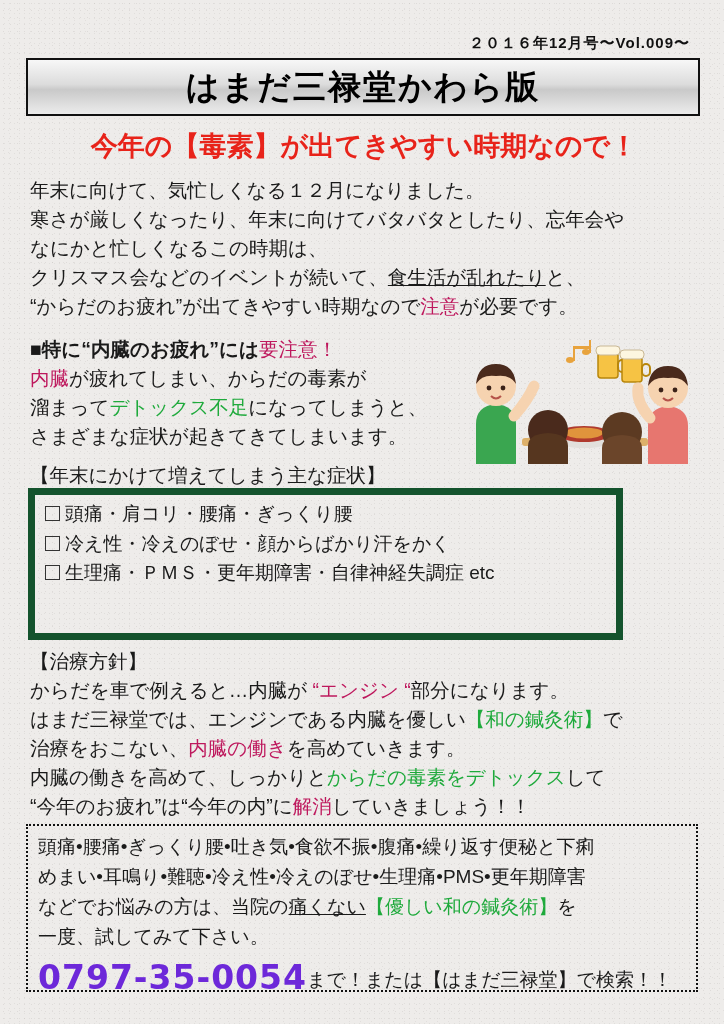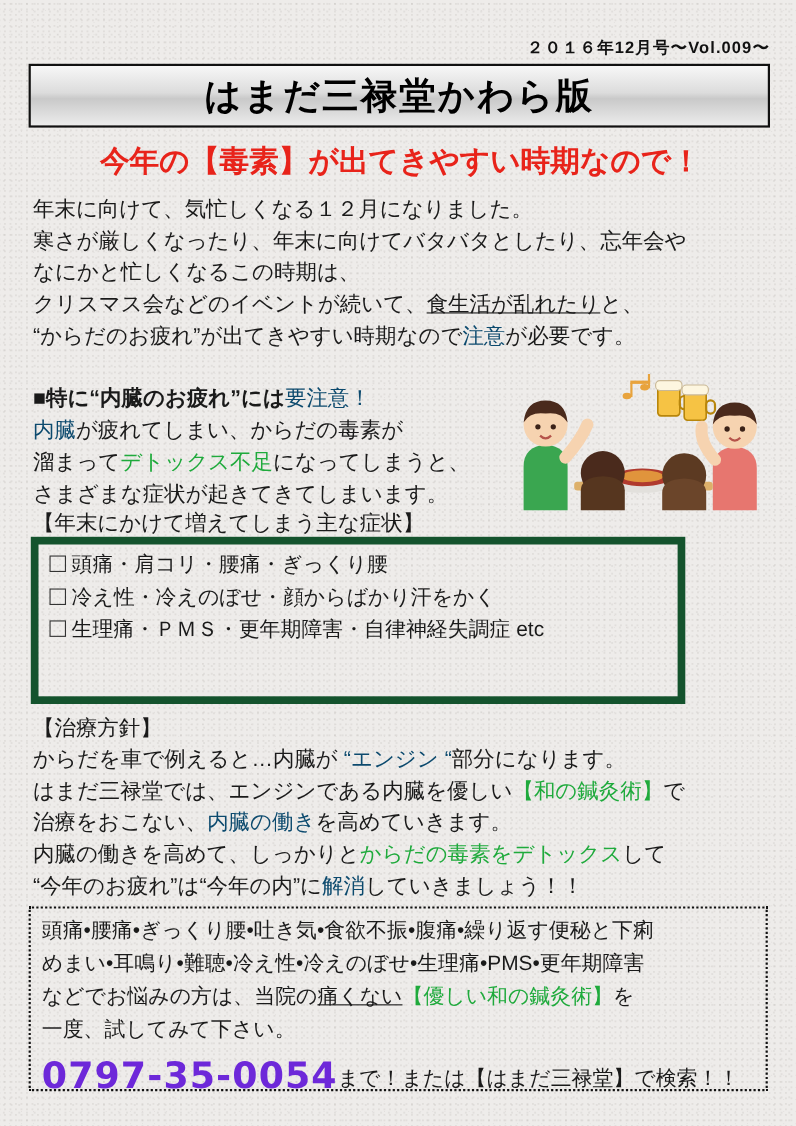--- a/index.html
+++ b/index.html
@@ -27,21 +27,21 @@
     background-position: 0 0, 3px 4px, 2px 1px;
   }
   .page {
     position: absolute;
     inset: 0;
     padding: 0;
   }
   .issue-line {
     position: absolute;
     top: 34px;
-    right: 24px;
+    right: 34px;
     font-size: 15px;
     font-weight: bold;
     letter-spacing: 1px;
     color: #111;
   }
   .title-box {
     position: absolute;
     left: 26px;
     top: 58px;
     width: 670px;
@@ -73,29 +73,29 @@
   .body-block {
     position: absolute;
     left: 30px;
     top: 176px;
     width: 668px;
     font-size: 19.5px;
     line-height: 29px;
     color: #1a1a1a;
   }
   .body-block .ln { white-space: nowrap; }
-  .red { color: #0c4a6e; }
+  .red { color: #be185d; }
   .green { color: #1faa3c; }
   .u { text-decoration: underline; }
   .blk { font-weight: bold; }
 
   .section2 {
     position: absolute;
     left: 30px;
-    top: 348px;
+    top: 335px;
     width: 430px;
     font-size: 19.5px;
     line-height: 29px;
     color: #1a1a1a;
   }
   .illus {
     position: absolute;
     right: 22px;
     top: 338px;
     width: 240px;

